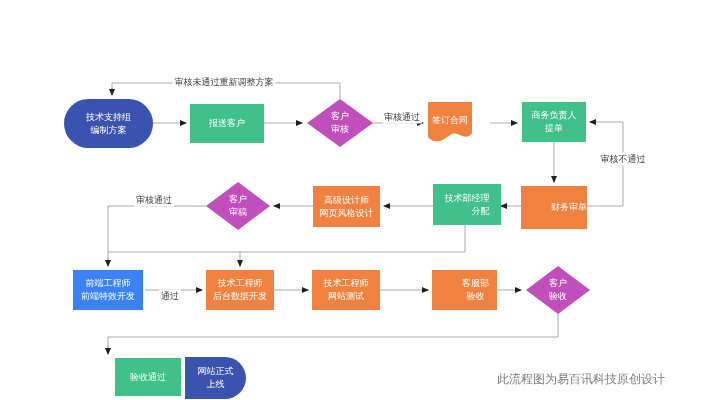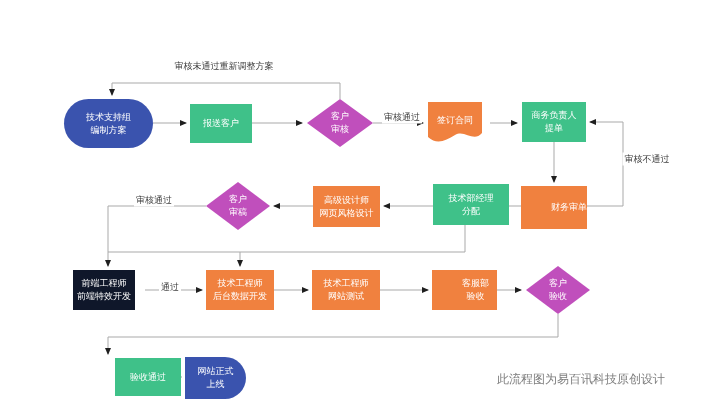--- a/index.html
+++ b/index.html
@@ -57,61 +57,61 @@
     <polyline points="497,290 521,290" marker-end="url(#arr)"></polyline>
     <polyline points="558,314 558,337 108,337 108,354" marker-end="url(#arr)"></polyline>
     <polyline points="141,377 181,377" marker-end="url(#arr)"></polyline>
   </svg>
 
   <div class="node shape-stadium" style="left: 64px; top: 99px; width: 89px; height: 49px; background-color: rgb(58, 83, 174);">
     <span class="lbl">技术支持组
 编制方案</span>
   </div>
 
-  <div class="node shape-rect" style="left: 190px; top: 104px; width: 62px; height: 39px; background-color: rgb(63, 193, 137);">
+  <div class="node shape-rect" style="left: 190px; top: 104px; width: 74px; height: 39px; background-color: rgb(63, 193, 137);">
     <span class="lbl">报送客户</span>
   </div>
 
   <div class="node shape-diamond" style="left: 307px; top: 99px; width: 66px; height: 48px; background-color: rgb(192, 79, 188);">
     <span class="lbl">客户
 审核</span>
   </div>
 
-  <div class="node shape-doc" style="left:428px;top:102px;width:54px;height:41px;">
+  <div class="node shape-doc" style="left:428px;top:102px;width:44px;height:41px;">
     <svg viewBox="0 0 62 41" preserveAspectRatio="none">
       <path d="M0,0 H62 V31 C52,41 42,27 31,33 C20,39 10,43 0,35 Z" fill="#f0813f"></path>
     </svg>
     <span class="lbl">签订合同</span>
   </div>
 
   <div class="node shape-rect" style="left: 522px; top: 102px; width: 64px; height: 40px; background-color: rgb(63, 193, 137);">
     <span class="lbl">商务负责人
 提单</span>
   </div>
 
   <div class="node shape-rect" style="left: 521px; top: 186px; width: 66px; height: 43px; background-color: rgb(240, 129, 63); justify-content: flex-end;">
     <span class="lbl">财务审单</span>
   </div>
 
-  <div class="node shape-rect" style="left: 433px; top: 184px; width: 76px; height: 41px; background-color: rgb(63, 193, 137);">
+  <div class="node shape-rect" style="left: 433px; top: 184px; width: 68px; height: 41px; background-color: rgb(63, 193, 137); text-align: right;">
     <span class="lbl">技术部经理
 分配</span>
   </div>
 
   <div class="node shape-rect" style="left: 313px; top: 186px; width: 67px; height: 41px; background-color: rgb(240, 129, 63);">
     <span class="lbl">高级设计师
 网页风格设计</span>
   </div>
 
   <div class="node shape-diamond" style="left: 206px; top: 182px; width: 64px; height: 48px; background-color: rgb(192, 79, 188);">
     <span class="lbl">客户
 审稿</span>
   </div>
 
-  <div class="node shape-rect" style="left: 73px; top: 270px; width: 62px; height: 40px; background-color: #0f172a;">
+  <div class="node shape-rect" style="left: 73px; top: 270px; width: 70px; height: 40px; background-color: #3b82f6;">
     <span class="lbl">前端工程师
 前端特效开发</span>
   </div>
 
   <div class="node shape-rect" style="left: 206px; top: 270px; width: 68px; height: 40px; background-color: rgb(240, 129, 63);">
     <span class="lbl">技术工程师
 后台数据开发</span>
   </div>
 
   <div class="node shape-rect" style="left: 312px; top: 270px; width: 68px; height: 40px; background-color: rgb(240, 129, 63);">
@@ -131,21 +131,21 @@
 
   <div class="node shape-rect" style="left: 75px; top: 358px; width: 66px; height: 38px; background-color: rgb(63, 193, 137); margin-left: 40px;">
     <span class="lbl">验收通过</span>
   </div>
 
   <div class="node shape-delay" style="left: 185px; top: 357px; width: 61px; height: 42px; background-color: rgb(58, 83, 174);">
     <span class="lbl">网站正式
 上线</span>
   </div>
 
-  <div class="elabel" style="left:224px;top:66px;">审核未通过重新调整方案</div>
+  <div class="elabel" style="left:224px;top:82px;">审核未通过重新调整方案</div>
   <div class="elabel" style="left:402px;top:117px;">审核通过</div>
-  <div class="elabel" style="left:623px;top:159px;margin-left:24px;">审核不通过</div>
+  <div class="elabel" style="left:623px;top:159px;">审核不通过</div>
   <div class="elabel" style="left:154px;top:200px;">审核通过</div>
-  <div class="elabel" style="left:170px;top:287px;">通过</div>
+  <div class="elabel" style="left:170px;top:296px;">通过</div>
 
   <div class="footer">此流程图为易百讯科技原创设计</div>
 
 </div>
 
 </body></html>

